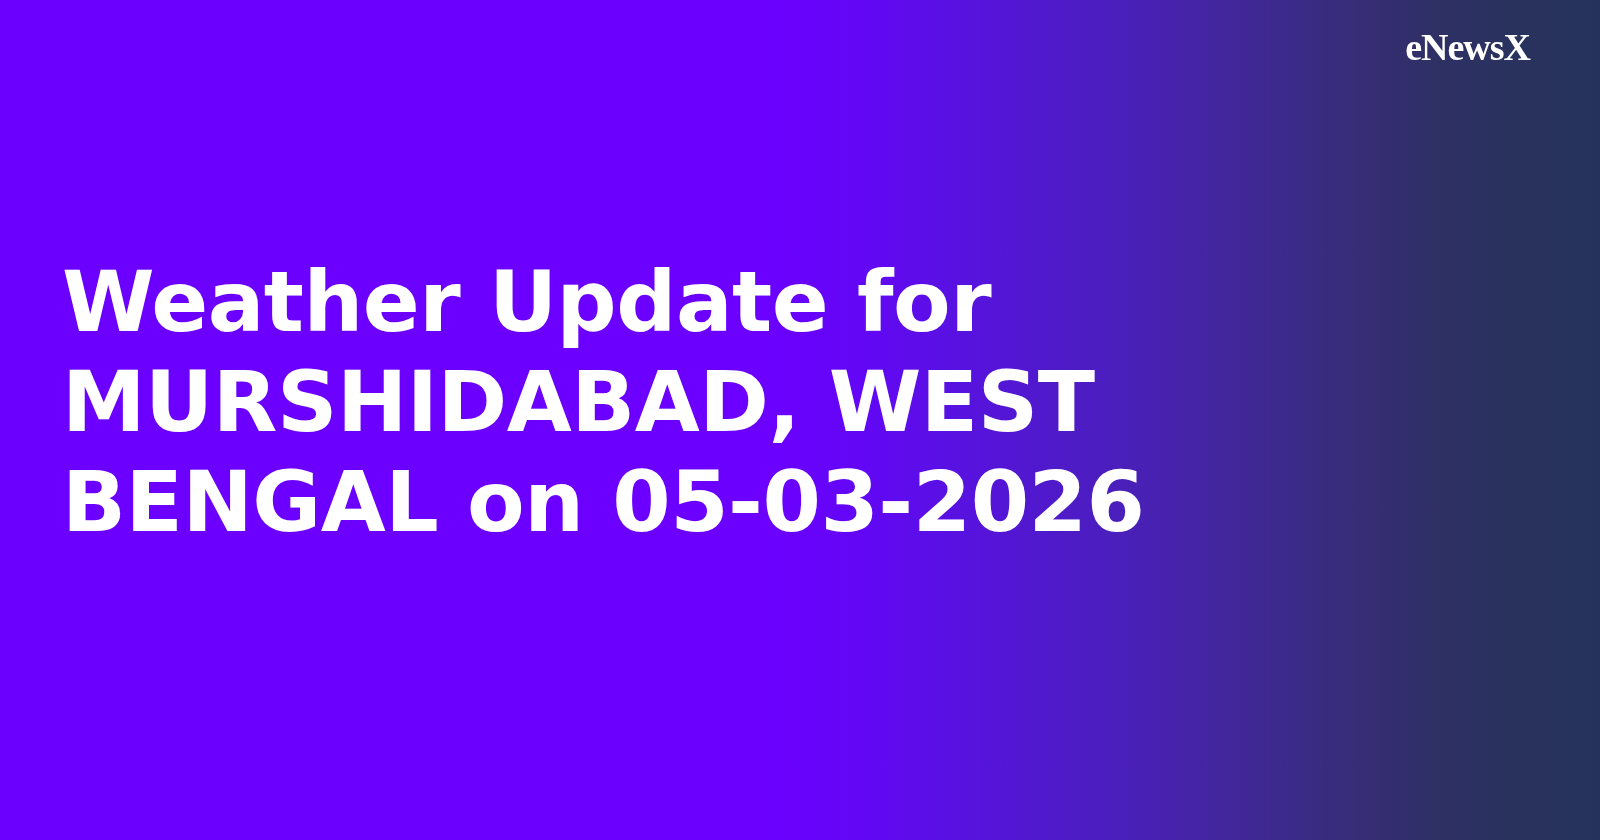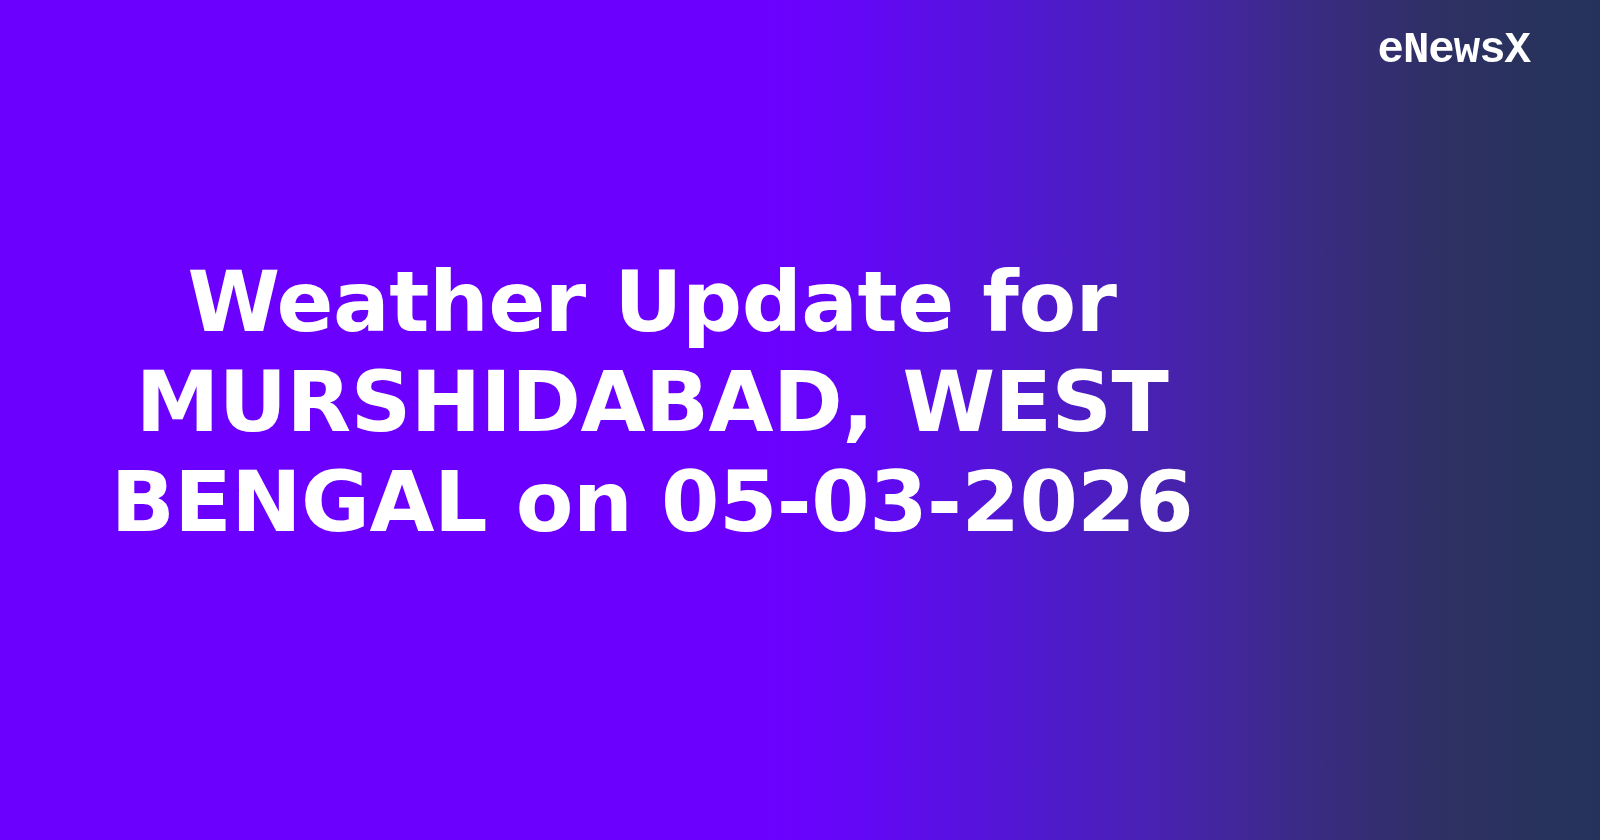--- a/index.html
+++ b/index.html
@@ -39,36 +39,35 @@
     );
     background-color: #6b00ff;
   }
 
   
   #brand-logo {
     position: absolute;
     top: 28px;
     right: 70px;
     color: #ffffff;
-    font-family: Liberation Mono, monospace;
+    font-family: Liberation Serif, serif;
     font-weight: bold;
-    font-size: 44px;
+    font-size: 38px;
     line-height: 1;
     letter-spacing: -1px;
     white-space: nowrap;
     user-select: none;
   }
 
   
   #headline-block {
     position: absolute;
     left: 62px;
     top: 252px;
     width: 1180px;
-    text-align: center;
   }
 
   #headline {
     margin: 0;
     padding: 0;
     color: #ffffff;
     font-family: "DejaVu Sans", sans-serif;
     font-weight: bold;
     font-size: 84px;
     line-height: 100px;

